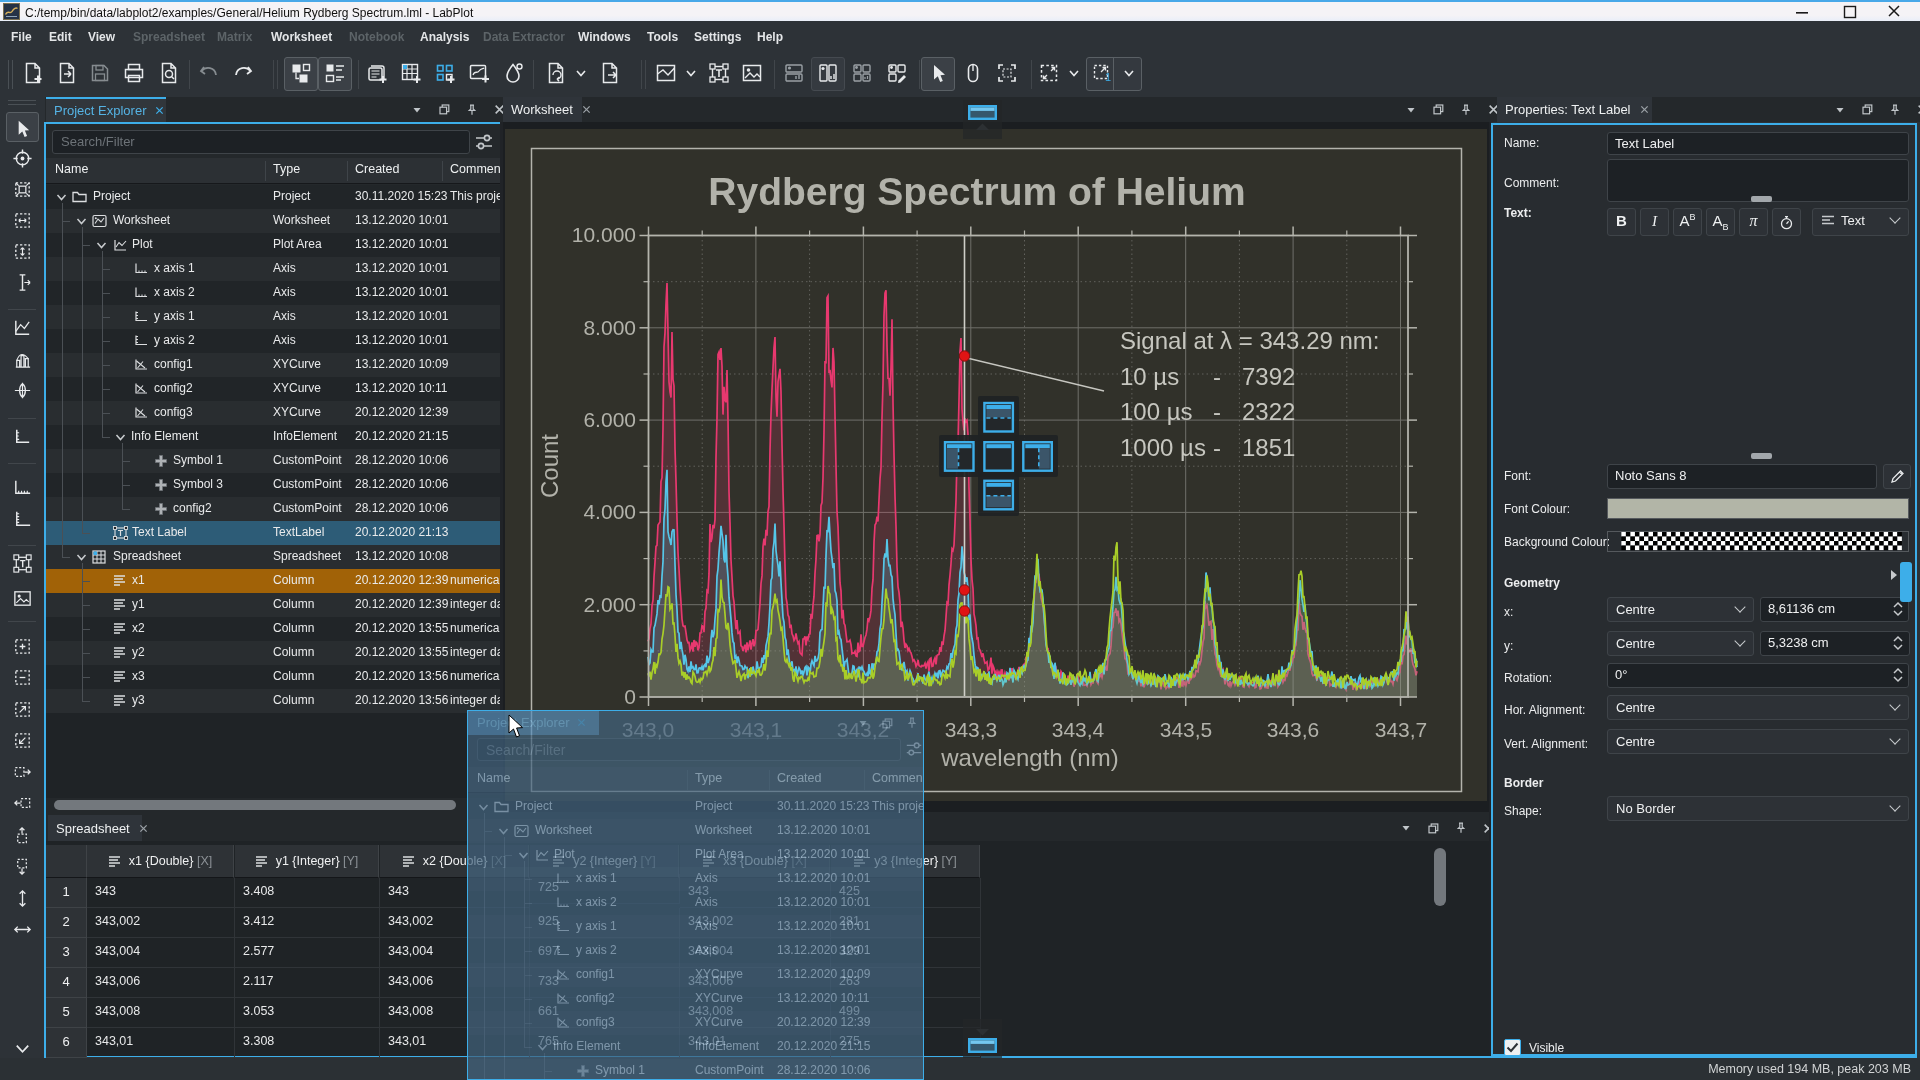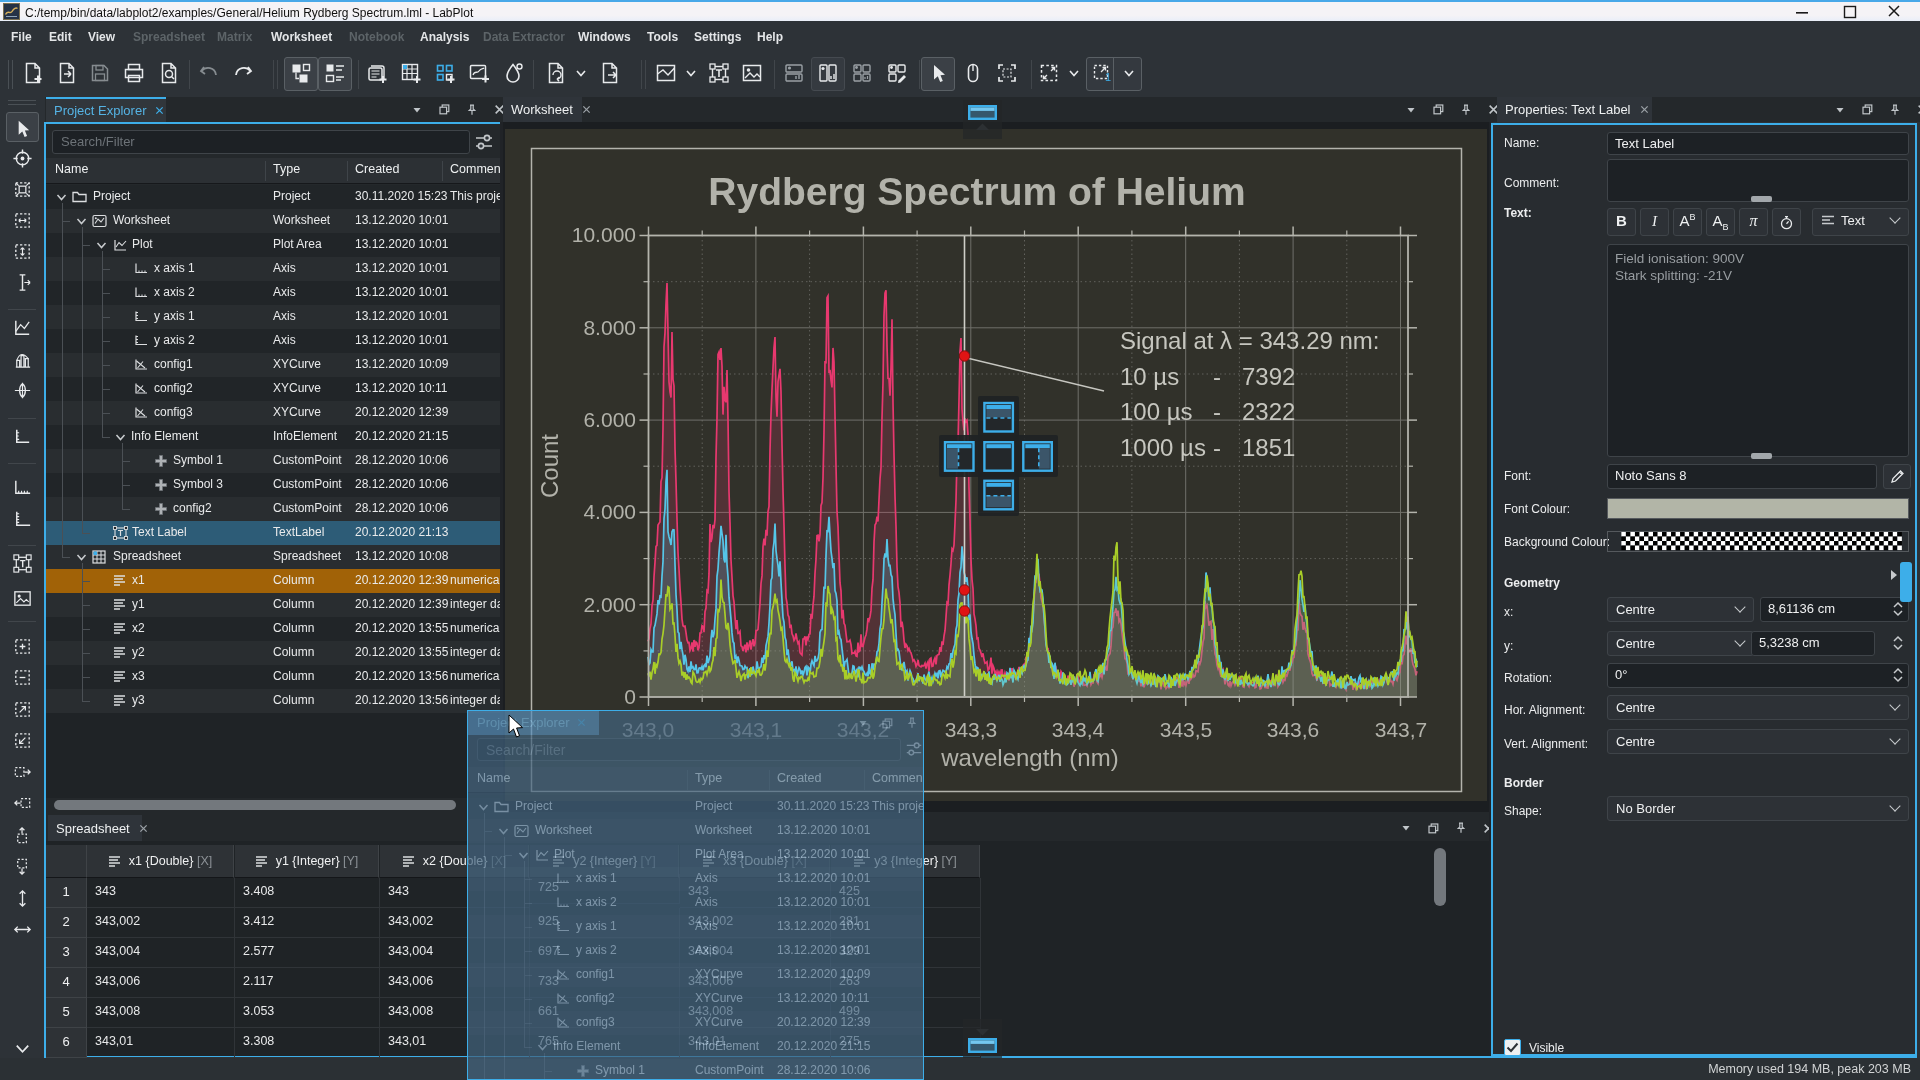--- a/index.html
+++ b/index.html
@@ -971,21 +971,20 @@
 <div class="fbtn" style="left:213px;top:83px;font-size:15px;padding-top:3px">A<sub style="font-size:9px">B</sub></div>
 <div class="fbtn" style="left:246px;top:83px;font-size:15px;padding-top:3px"><i style="font-family:Liberation Serif;font-size:16px">π</i></div>
 <div class="fbtn" style="left:279px;top:83px;font-size:15px;padding-top:3px"><svg width="15" height="15" viewBox="0 0 15 15" style="margin-top:3px">
           <circle cx="7.5" cy="8.7" r="5" fill="none" stroke="#e8eaec" stroke-width="1.3"></circle>
           <path d="M7.5 8.7 L9.6 6.4 M6 1.6 h3 M7.5 1.6 v2" stroke="#e8eaec" stroke-width="1.3" fill="none"></path>
         </svg></div>
 <div class="combo" style="left:319px;top:83px;width:97px;height:28px"><svg width="14" height="11" viewBox="0 0 14 11" style="margin-right:6px;vertical-align:-1px">
           <path d="M1 1.5 H13 M1 5 H9 M1 8.5 H13" stroke="#c7cacd" stroke-width="1.4"></path>
         </svg>Text</div>
 <div class="chev" style="left:398px;top:89px"></div>
-<div class="pfield" style="left:114px;top:119px;width:302px;height:213px;color:#989da1;font-size:13.5px;line-height:17px;padding-top:5px">Field ionisation: 900V<br>Stark splitting: -21V</div>
 <div class="abs" style="left:258px;top:328px;width:21px;height:6px;background:#a2a7ab;border-radius:2px"></div>
 <div class="plabel" style="left:11px;top:344px">Font:</div>
 <div class="pfield" style="left:114px;top:339px;width:270px;height:25px">Noto Sans 8</div>
 <div class="fbtn" style="left:390px;top:339px;width:28px;height:25px"><svg width="15" height="15" viewBox="0 0 15 15" style="margin-top:4px">
           <path d="M2 13 L3 9.5 L10.5 2 L13 4.5 L5.5 12 Z M9.5 3 L12 5.5" fill="none" stroke="#e8eaec" stroke-width="1.3"></path>
         </svg></div>
 <div class="plabel" style="left:11px;top:377px">Font Colour:</div>
 <div class="abs" style="left:114px;top:373px;width:302px;height:21px;background:#b2b5a7;border:1px solid #55595d"></div>
 <div class="plabel" style="left:11px;top:410px">Background Colour:</div>
 <svg class="abs" style="left:114px;top:406px;border:1px solid #55595d" width="302" height="21" viewBox="0 0 302 21">
@@ -1243,21 +1242,21 @@
 <div class="combo" style="left:114px;top:472px;width:147px;height:25px">Centre</div>
 <div class="chev" style="left:243px;top:478px"></div>
 <div class="pfield" style="left:267px;top:472px;width:149px;height:25px">8,61136 cm</div>
 <svg class="abs" style="left:399px;top:475px" width="12" height="18" viewBox="0 0 12 18">
         <path d="M2 7 L6 3 L10 7" fill="none" stroke="#c7cacd" stroke-width="1.5"></path>
         <path d="M2 11 L6 15 L10 11" fill="none" stroke="#c7cacd" stroke-width="1.5"></path>
       </svg>
 <div class="plabel" style="left:11px;top:514px">y:</div>
 <div class="combo" style="left:114px;top:506px;width:147px;height:25px">Centre</div>
 <div class="chev" style="left:243px;top:512px"></div>
-<div class="pfield" style="left:258px;top:506px;width:124px;height:25px">5,3238 cm</div>
+<div class="pfield" style="left:267px;top:506px;width:150px;height:25px">5,3238 cm</div>
 <svg class="abs" style="left:399px;top:509px" width="12" height="18" viewBox="0 0 12 18">
         <path d="M2 7 L6 3 L10 7" fill="none" stroke="#c7cacd" stroke-width="1.5"></path>
         <path d="M2 11 L6 15 L10 11" fill="none" stroke="#c7cacd" stroke-width="1.5"></path>
       </svg>
 <div class="plabel" style="left:11px;top:546px">Rotation:</div>
 <div class="pfield" style="left:114px;top:538px;width:302px;height:25px">0°</div>
 <svg class="abs" style="left:399px;top:541px" width="12" height="18" viewBox="0 0 12 18">
         <path d="M2 7 L6 3 L10 7" fill="none" stroke="#c7cacd" stroke-width="1.5"></path>
         <path d="M2 11 L6 15 L10 11" fill="none" stroke="#c7cacd" stroke-width="1.5"></path>
       </svg>

